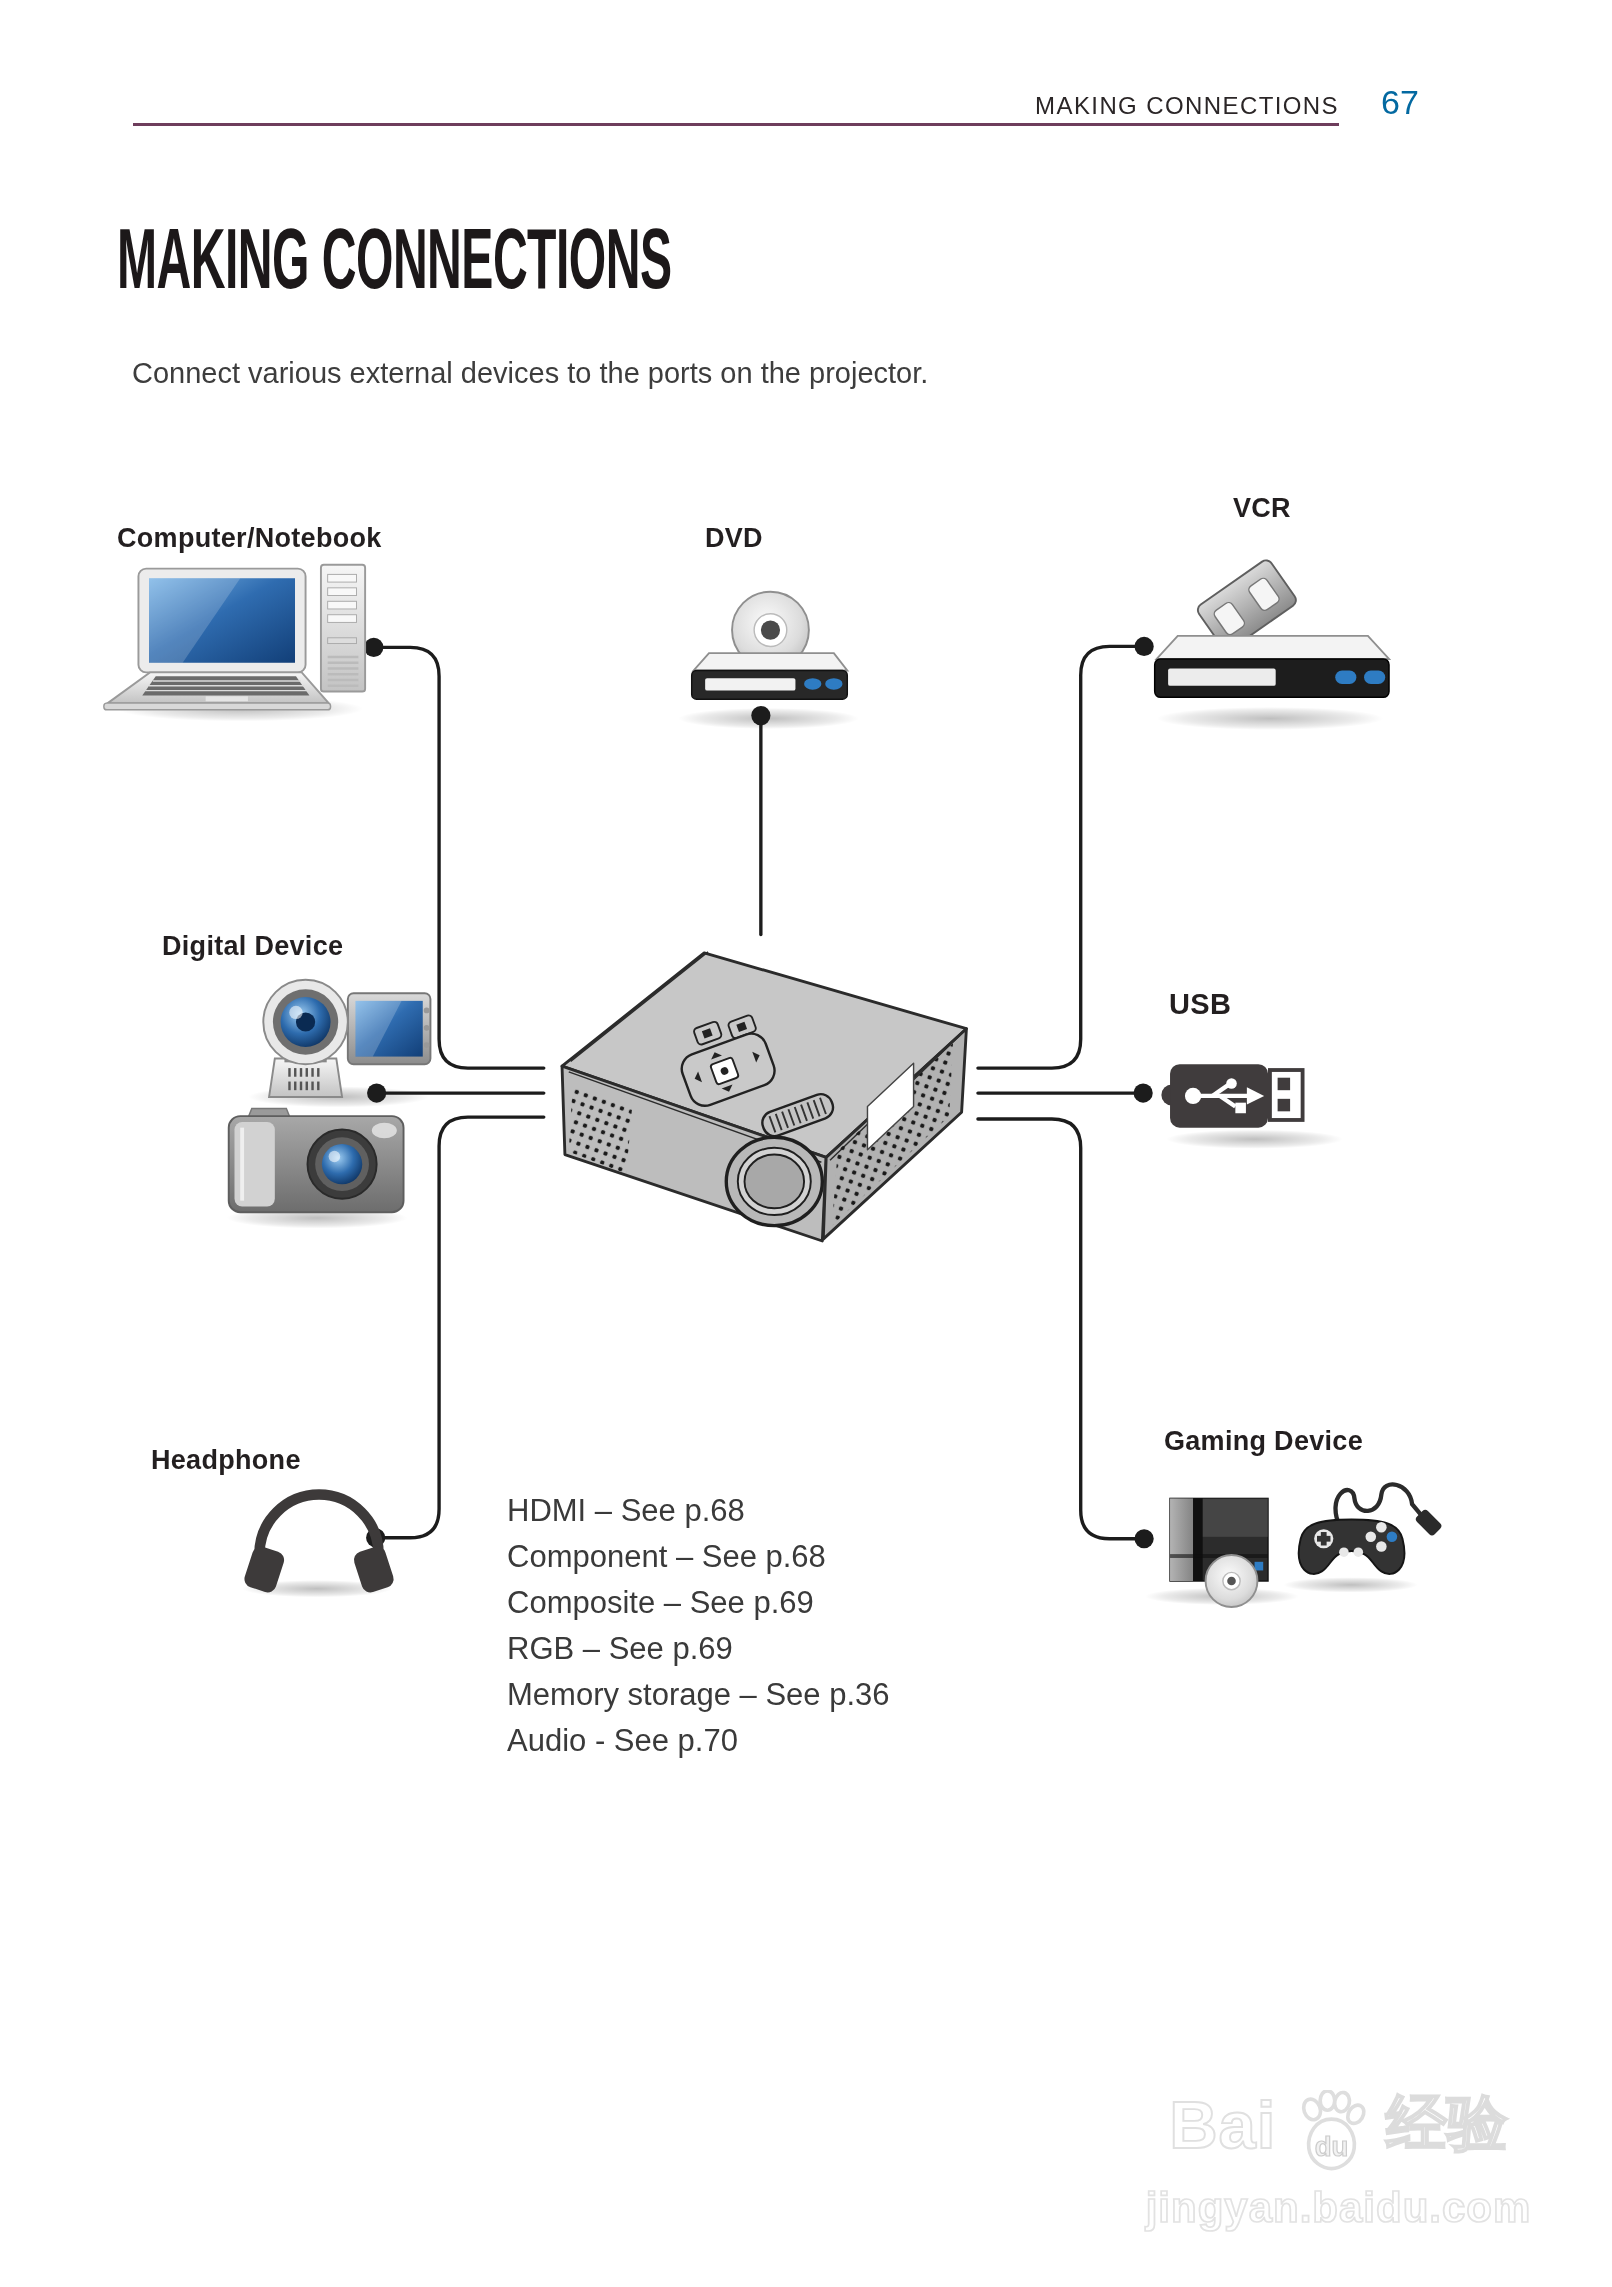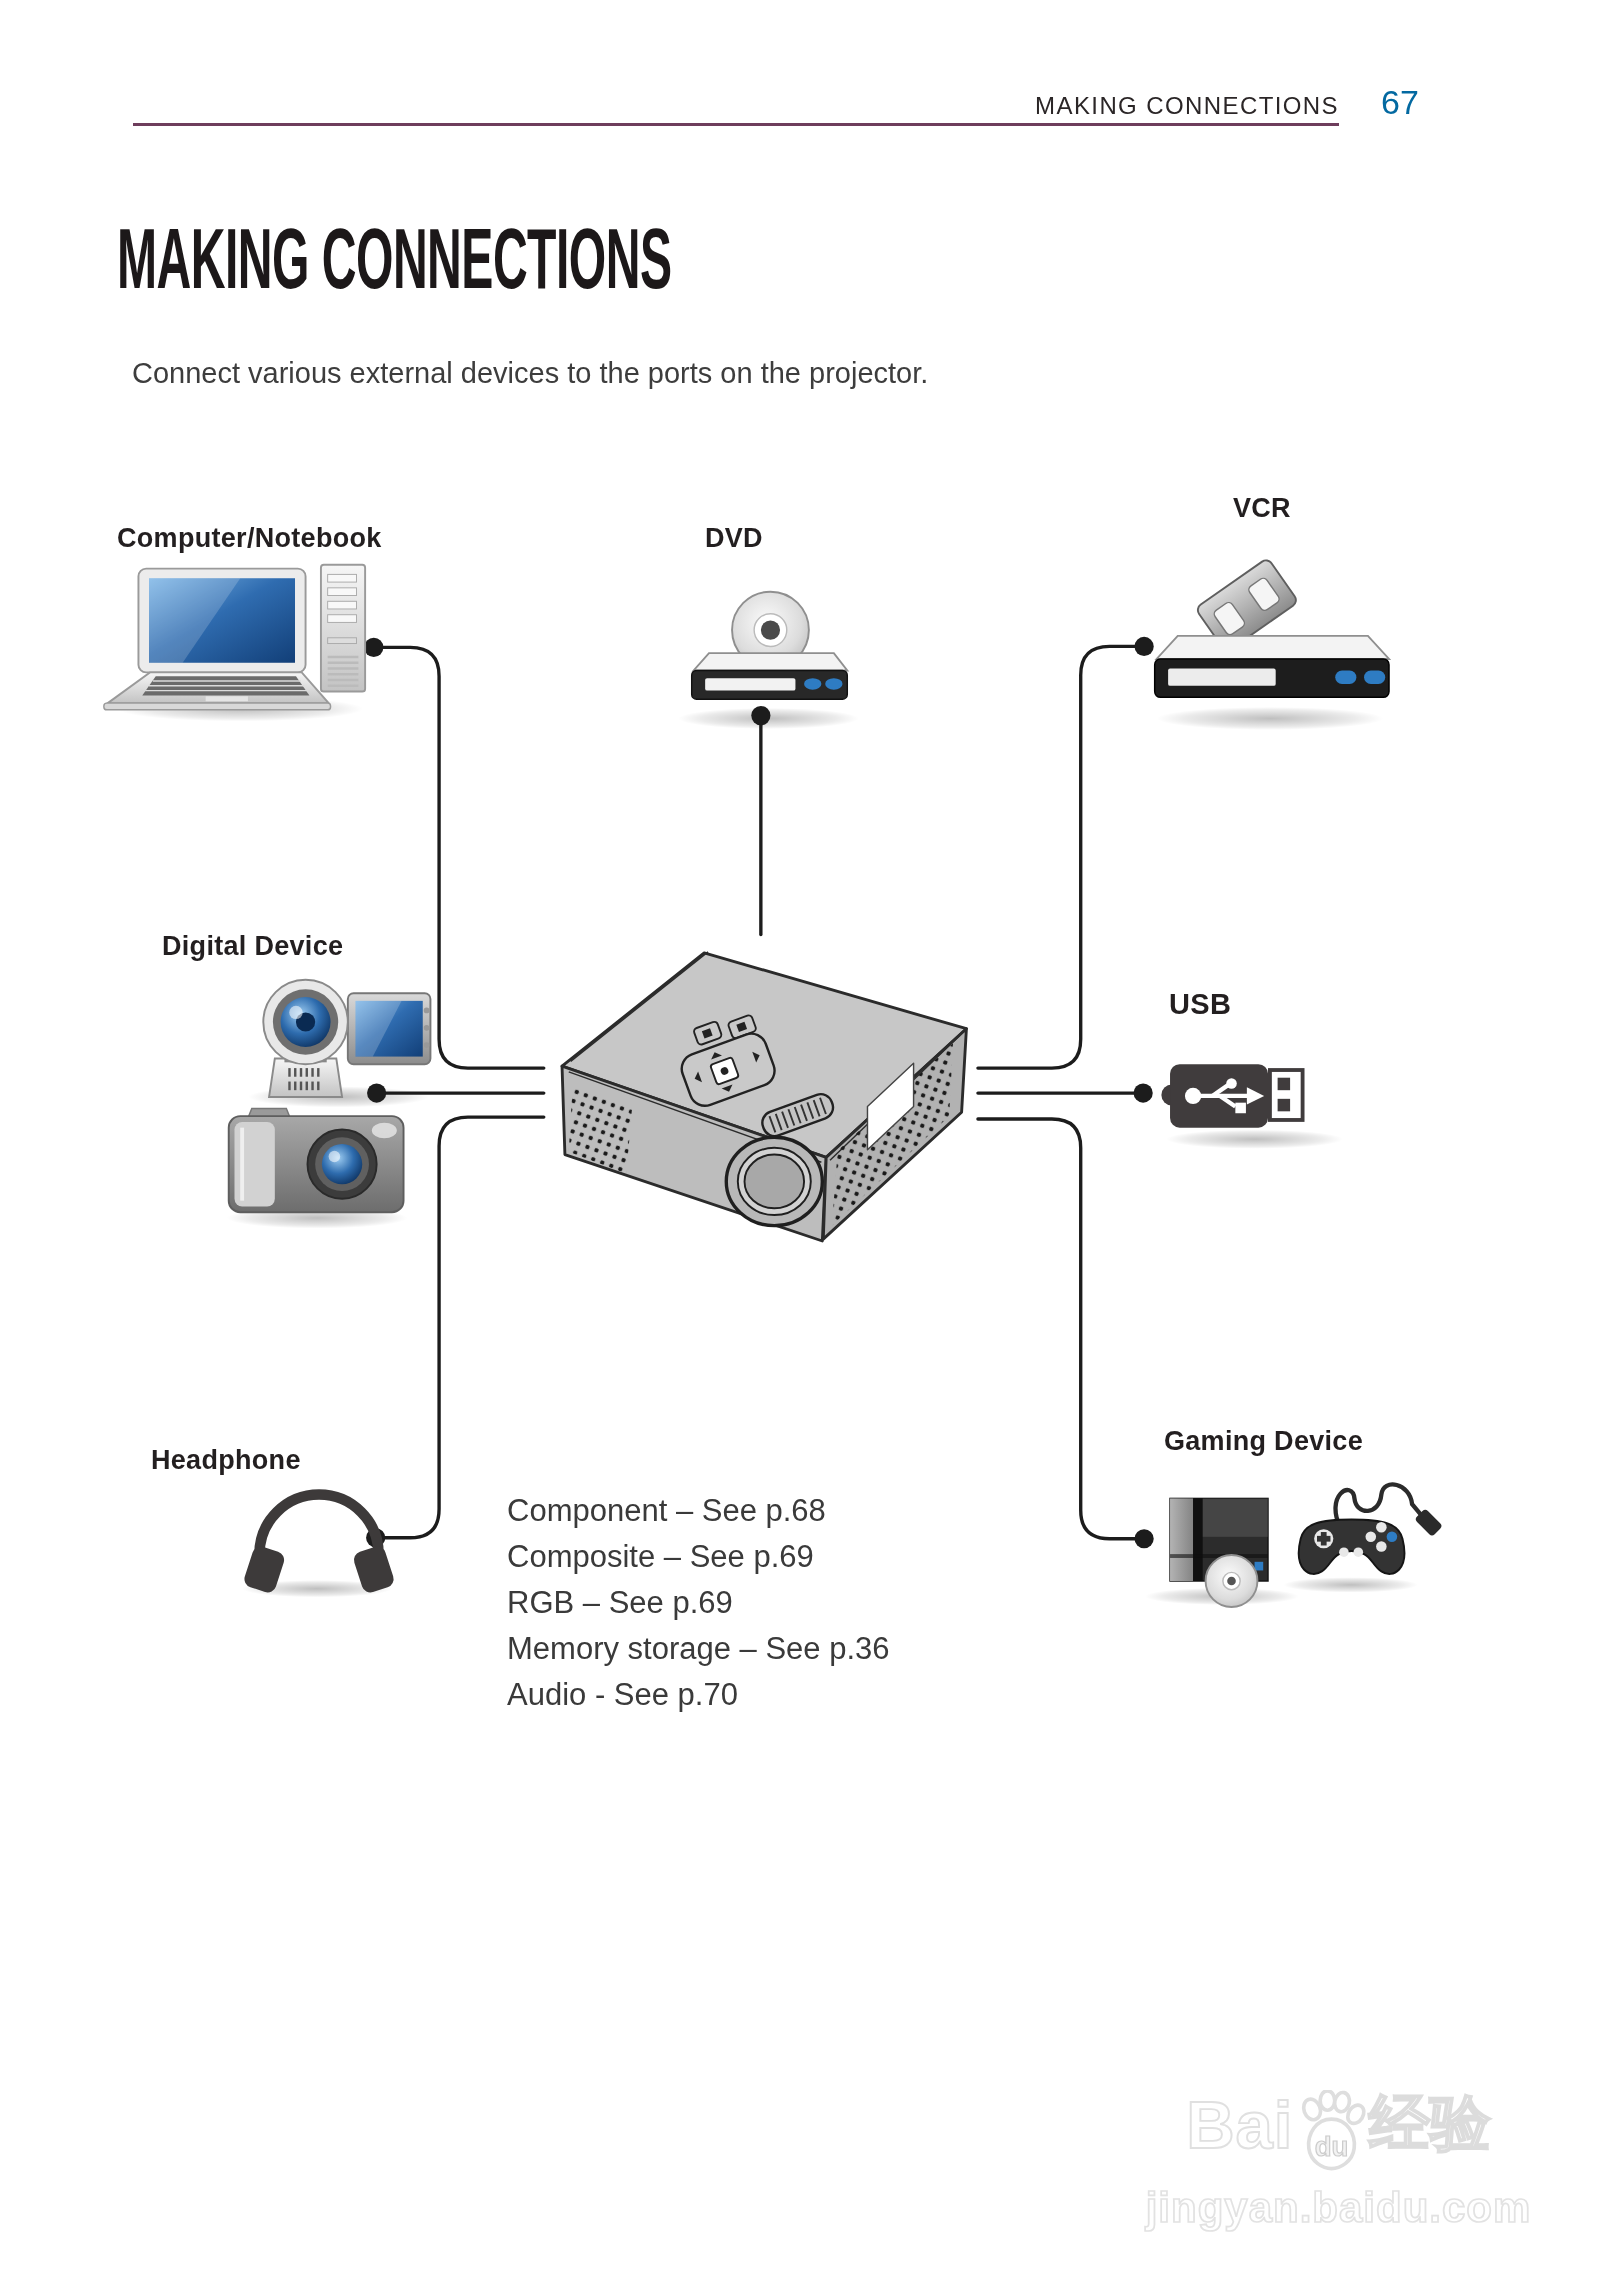--- a/index.html
+++ b/index.html
@@ -26,21 +26,21 @@
   .lbl-usb{left:1169px;top:988px;font-size:29px;}
   .lbl-headphone{left:151px;top:1445px;}
   .lbl-gaming{left:1164px;top:1426px;}
   
   .conn-list{left:507px;top:1488px;font-size:31px;color:#3a3a3a;line-height:46px;}
   
   .diagram{left:0;top:0;width:1612px;height:2287px;}
   
   .watermark{left:1132px;top:2083px;width:413px;text-align:center;
     color:#ffffff;-webkit-text-stroke:1.9px #e0e0e0;font-weight:bold;}
-  .wm-row{display:flex;align-items:center;justify-content:center;gap:1px;}
+  .wm-row{display:flex;align-items:center;justify-content:center;gap:18px;}
   .wm-brand{font-size:67px;letter-spacing:1px;}
   .wm-cn{font-size:61px;-webkit-text-stroke:1.9px #dcdcdc;}
   .wm-url{font-size:42px;margin-top:19px;letter-spacing:1px;-webkit-text-stroke:1.7px #e2e2e2;}
   .wm-paw{width:81px;height:81px;margin:0 -3.8px -13.4px -3.8px;}
 </style>
 </head>
 <body>
 
 <div class="abs header-rule"></div>
 <div class="abs header-title">MAKING CONNECTIONS</div>
@@ -51,20 +51,21 @@
 
 <div class="abs dev-label lbl-computer">Computer/Notebook</div>
 <div class="abs dev-label lbl-dvd">DVD</div>
 <div class="abs dev-label lbl-vcr">VCR</div>
 <div class="abs dev-label lbl-digital">Digital Device</div>
 <div class="abs dev-label lbl-usb">USB</div>
 <div class="abs dev-label lbl-headphone">Headphone</div>
 <div class="abs dev-label lbl-gaming">Gaming Device</div>
 
 <div class="abs conn-list">
+  <div>HDMI – See p.68</div>
   <div>Component – See p.68</div>
   <div>Composite – See p.69</div>
   <div>RGB – See p.69</div>
   <div>Memory storage – See p.36</div>
   <div>Audio - See p.70</div>
 </div>
 
 <svg class="abs diagram" viewBox="0 0 1678 2381" xmlns="http://www.w3.org/2000/svg">
   <defs>
     <radialGradient id="shad" cx="50%" cy="50%" r="50%">

